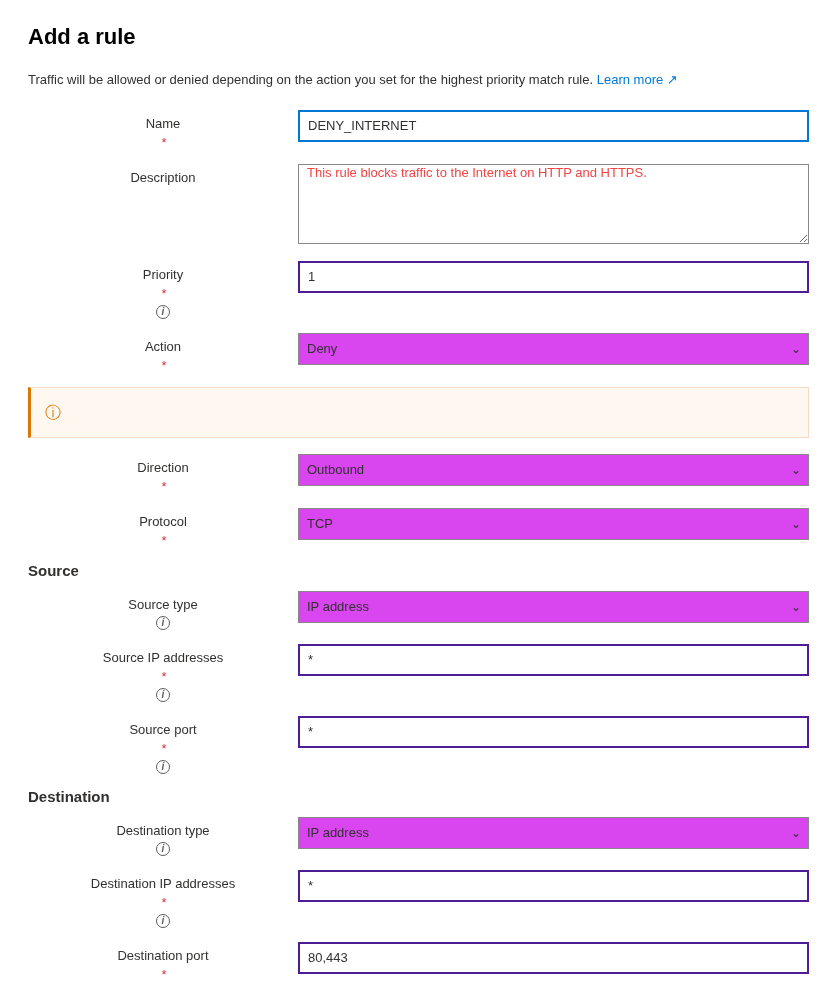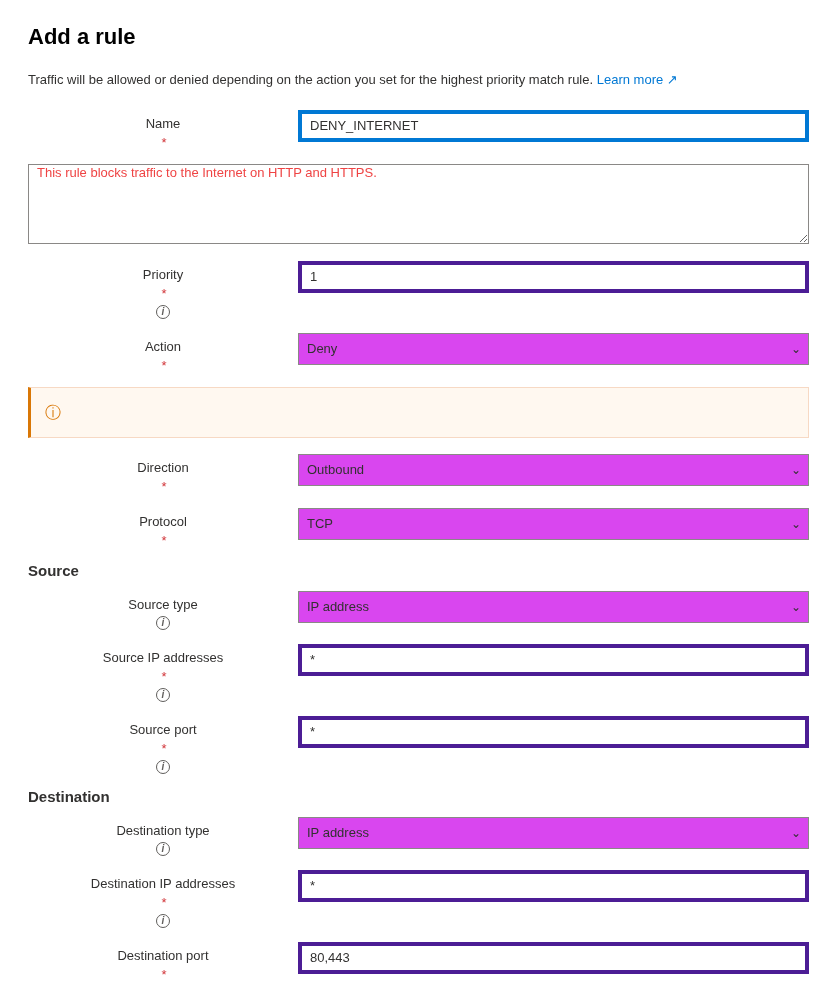--- a/index.html
+++ b/index.html
@@ -60,21 +60,21 @@
       font-style: italic;
       font-weight: bold;
       flex-shrink: 0;
     }
     .form-control {
       flex: 1;
     }
     input[type="text"] {
       width: 100%;
       height: 32px;
-      border: 4px solid #4c1d95;
+      border: 2px solid #4c1d95;
       padding: 0 8px;
       font-size: 13px;
       color: #323130;
       outline: none;
       background: #fff;
     }
     textarea {
       width: 100%;
       height: 80px;
       border: 1px solid #8a8886;
@@ -187,20 +187,23 @@
   <div class="form-label">
     <span>Name</span>
     <span class="required">*</span>
   </div>
   <div class="form-control">
     <input type="text" class="name-input" value="DENY_INTERNET" style="">
   </div>
 </div>
 
 <div class="form-row">
+  <div class="form-label">
+    <span>Description</span>
+  </div>
   <div class="form-control">
     <textarea style="">This rule blocks traffic to the Internet on HTTP and HTTPS.</textarea>
   </div>
 </div>
 
 <div class="form-row">
   <div class="form-label">
     <span>Priority</span>
     <span class="required">*</span>
     <span class="info-icon">i</span>

